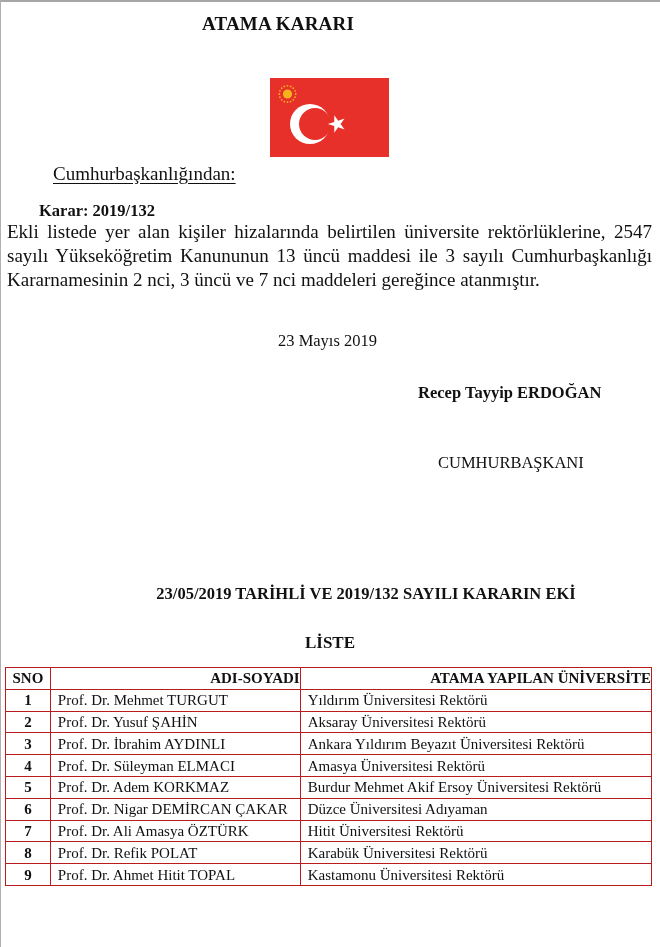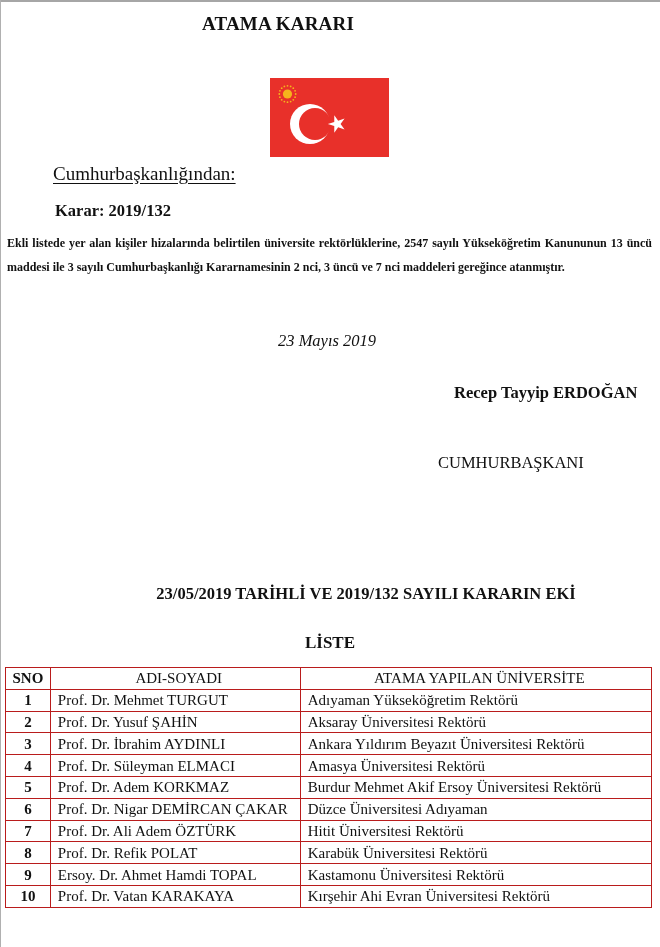--- a/index.html
+++ b/index.html
@@ -18,52 +18,52 @@
     font-weight: bold; font-size: 19px; letter-spacing: 0.2px;
   }
   .flag {
     position: absolute; left: 270px; top: 78px; width: 119px; height: 79px;
   }
   .presidency {
     position: absolute; left: 53px; top: 163px; font-size: 19px;
     text-decoration: underline; text-underline-offset: 3px;
   }
   .karar {
-    position: absolute; left: 55px; top: 201px; font-size: 16.5px; font-weight: bold;
+    position: absolute; left: 39px; top: 201px; font-size: 16.5px; font-weight: bold;
   }
   .body-text {
-    position: absolute; left: 7px; top: 231px; width: 645px;
-    font-size: 12px; line-height: 24px; text-align: justify; font-weight: bold;
+    position: absolute; left: 7px; top: 220px; width: 645px;
+    font-size: 19px; line-height: 24px; text-align: justify;
   }
   .date {
-    position: absolute; left: 278px; top: 331px; font-size: 16.5px; font-style: italic;
+    position: absolute; left: 278px; top: 331px; font-size: 16.5px;
   }
   .signer {
-    position: absolute; left: 418px; top: 383px; font-size: 16.5px; font-weight: bold; margin-left: 36px;
+    position: absolute; left: 418px; top: 383px; font-size: 16.5px; font-weight: bold;
   }
   .signer-title {
     position: absolute; left: 438px; top: 413px; font-size: 16.5px; margin-top: 40px;
   }
   .annex-title {
     position: absolute; top: 584px; left: 0; width: 660px; text-align: center;
     font-weight: bold; font-size: 16.5px; padding-left: 36px;
   }
   .list-title {
     position: absolute; top: 633px; left: 0; width: 660px; text-align: center;
     font-weight: bold; font-size: 17px;
   }
   table.appt {
     position: absolute; left: 5px; top: 667px; width: 647px;
     border-collapse: collapse; font-size: 15px;
   }
   table.appt th, table.appt td {
     border: 1px solid #b91c1c; height: 20.8px; padding: 0 0 0 7px;
     line-height: 18px; white-space: nowrap;
   }
-  table.appt th { font-weight: normal; text-align: center; font-size: 15px; }
+  table.appt th { font-weight: bold; text-align: right; font-size: 15px; }
   table.appt th.sno, table.appt td.sno { text-align: center; padding: 0; font-weight: bold; width: 44px; }
   table.appt col.c1 { width: 45px; }
   table.appt col.c2 { width: 250px; }
   table.appt col.c3 { width: 352px; }
 </style>
 </head>
 <body>
 
 <div class="frame-top"></div>
 <div class="frame-left"></div>
@@ -118,21 +118,21 @@
     <tr>
       <th class="sno">SNO</th>
       <th>ADI-SOYADI</th>
       <th>ATAMA YAPILAN ÜNİVERSİTE</th>
     </tr>
   </thead>
   <tbody id="appt-body">
       <tr>
         <td class="sno">1</td>
         <td>Prof. Dr. Mehmet TURGUT</td>
-        <td>Adıyaman Yükseköğretim Rektörü</td>
+        <td>Yıldırım Üniversitesi Rektörü</td>
       </tr>
       <tr>
         <td class="sno">2</td>
         <td>Prof. Dr. Yusuf ŞAHİN</td>
         <td>Aksaray Üniversitesi Rektörü</td>
       </tr>
       <tr>
         <td class="sno">3</td>
         <td>Prof. Dr. İbrahim AYDINLI</td>
         <td>Ankara Yıldırım Beyazıt Üniversitesi Rektörü</td>
@@ -147,32 +147,27 @@
         <td>Prof. Dr. Adem KORKMAZ</td>
         <td>Burdur Mehmet Akif Ersoy Üniversitesi Rektörü</td>
       </tr>
       <tr>
         <td class="sno">6</td>
         <td>Prof. Dr. Nigar DEMİRCAN ÇAKAR</td>
         <td>Düzce Üniversitesi Adıyaman</td>
       </tr>
       <tr>
         <td class="sno">7</td>
-        <td>Prof. Dr. Ali Adem ÖZTÜRK</td>
+        <td>Prof. Dr. Ali Amasya ÖZTÜRK</td>
         <td>Hitit Üniversitesi Rektörü</td>
       </tr>
       <tr>
         <td class="sno">8</td>
         <td>Prof. Dr. Refik POLAT</td>
         <td>Karabük Üniversitesi Rektörü</td>
       </tr>
       <tr>
         <td class="sno">9</td>
-        <td>Ersoy. Dr. Ahmet Hamdi TOPAL</td>
+        <td>Prof. Dr. Ahmet Hitit TOPAL</td>
         <td>Kastamonu Üniversitesi Rektörü</td>
-      </tr>
-      <tr>
-        <td class="sno">10</td>
-        <td>Prof. Dr. Vatan KARAKAYA</td>
-        <td>Kırşehir Ahi Evran Üniversitesi Rektörü</td>
       </tr>
     </tbody>
 </table>
 
 </body></html>

